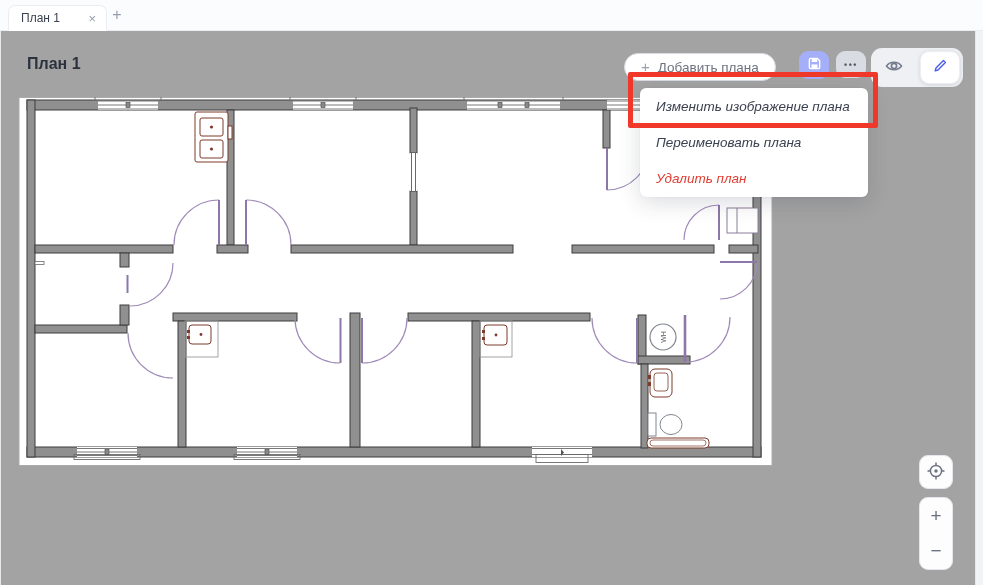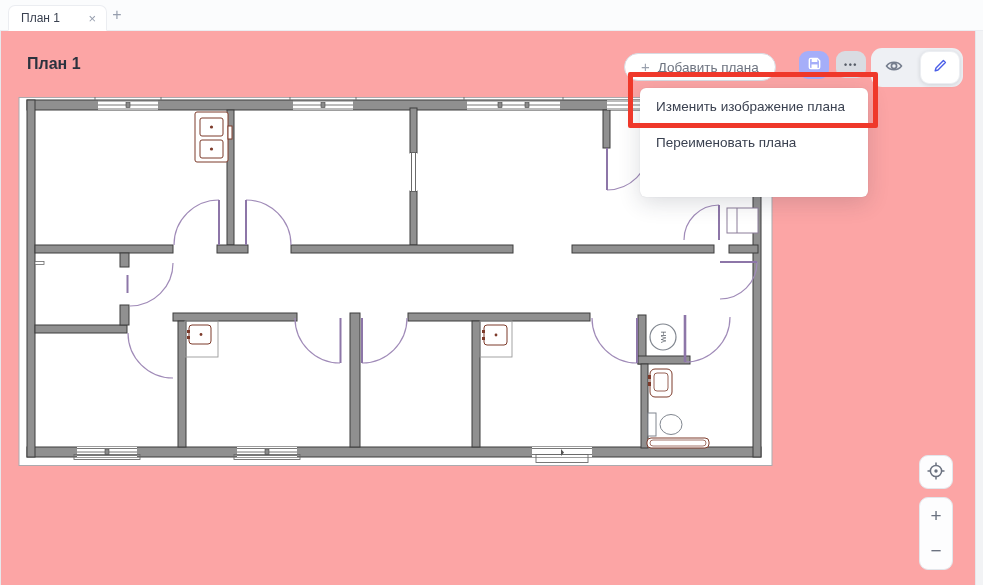--- a/index.html
+++ b/index.html
@@ -1,18 +1,18 @@
 <!DOCTYPE html>
 <html><head>
 <meta charset="utf-8">
 <style>
   * { margin:0; padding:0; box-sizing:border-box; }
   html,body { width:983px; height:585px; overflow:hidden; }
   body { font-family:"Liberation Sans", sans-serif; background:#ffffff; color:#3a4150; }
-  .app { position:relative; width:983px; height:585px; background:#fca5a5; }
+  .app { position:relative; width:983px; height:585px; background:#a3a3a3; }
 
   
   .tab-bar { position:absolute; left:0; top:0; width:983px; height:31px;
              background:#fbfcfd; border-bottom:1px solid #ebedf1; }
   .tab { position:absolute; left:8px; bottom:-1px; height:26px; width:99px;
          background:#ffffff; border:1px solid #ebedf1; border-bottom:1px solid #ffffff;
          border-radius:7px 7px 0 0; display:flex; align-items:center; padding:0 8px 0 12px; }
   .tab-label { font-size:12px; color:#3a4150; flex:1; }
   .tab-close { font-size:13px; color:#969eae; cursor:pointer; padding:0 2px; }
   .new-tab { position:absolute; left:107px; top:5px; width:20px; height:20px;
@@ -36,21 +36,21 @@
          background:#eef0f4; border-radius:11px; display:flex; align-items:center; }
   .seg-view { width:46px; height:39px; display:flex; align-items:center; justify-content:center; cursor:pointer; }
   .seg-edit { position:absolute; right:3px; top:3px; width:40px; height:33px; background:#ffffff;
               border-radius:9px; border:1px solid #eceef2; box-shadow:0 1px 4px rgba(30,35,50,.14);
               display:flex; align-items:center; justify-content:center; cursor:pointer; }
 
   
   .ctx-menu { position:absolute; left:640px; top:88px; width:228px; height:109px; background:#ffffff;
               border-radius:6px; box-shadow:0 6px 22px rgba(40,45,60,.16), 0 0 1px rgba(40,45,60,.18); z-index:40; }
   .ctx-item { height:36.3px; display:flex; align-items:center; padding-left:16px;
-              font-size:13.5px; color:#3a4150; cursor:pointer; }
+              font-size:13.5px; color:#3a4150; cursor:pointer;font-style:italic; }
   .ctx-item.danger { color:#e23d32; }
 
   
   .annotation { position:absolute; left:628px; top:72px; width:250px; height:56px;
                 border:5px solid #ef382a; border-radius:2px; z-index:60; pointer-events:none; }
 
   
   .btn-locate { position:absolute; left:919px; top:455px; width:34px; height:34px; background:#fdfdfe;
                 border:1px solid #e3e6eb; border-radius:9px; display:flex; align-items:center; justify-content:center; cursor:pointer; }
   .zoom-ctl { position:absolute; left:919px; top:497px; width:34px; height:73px; background:#fdfdfe;
@@ -261,20 +261,21 @@
       <rect x="637" y="343" width="56" height="6" rx="3" fill="none" stroke="#7d3b2b" stroke-width="0.7"></rect>
 
       <rect x="714" y="111" width="31" height="25" fill="#ffffff" stroke="#8b7d99" stroke-width="1"></rect>
       <line x1="724" y1="111" x2="724" y2="136" stroke="#8b7d99" stroke-width="1"></line>
     </svg>
   </div>
 
   <div class="ctx-menu">
     <div class="ctx-item">Изменить изображение плана</div>
     <div class="ctx-item">Переименовать плана</div>
+    <div class="ctx-item danger">Удалить план</div>
   </div>
 
   <div class="annotation"></div>
 
   <button class="btn-locate">
     <span>
       <svg width="20" height="20" viewBox="0 0 20 20">
         <circle cx="10" cy="10" r="5.6" fill="none" stroke="#6b7280" stroke-width="1.5"></circle>
         <circle cx="10" cy="10" r="1.7" fill="#6b7280"></circle>
         <line x1="10" y1="1.5" x2="10" y2="5" stroke="#6b7280" stroke-width="1.5"></line>

